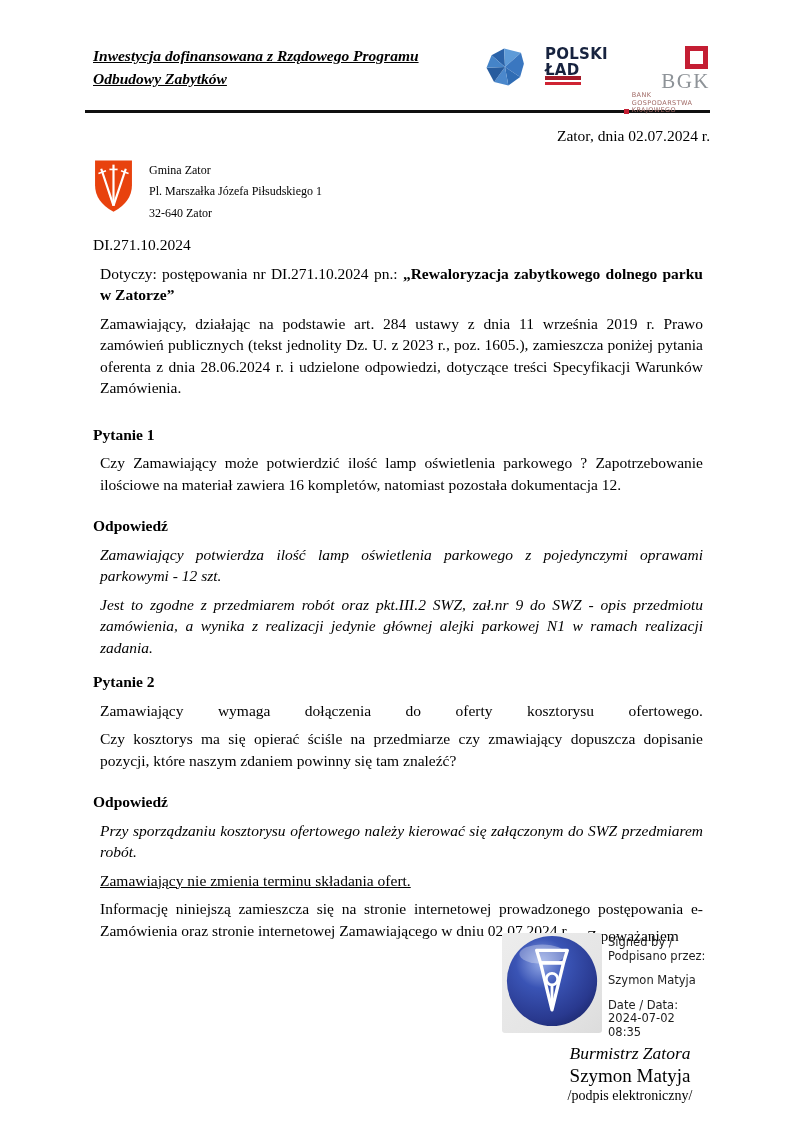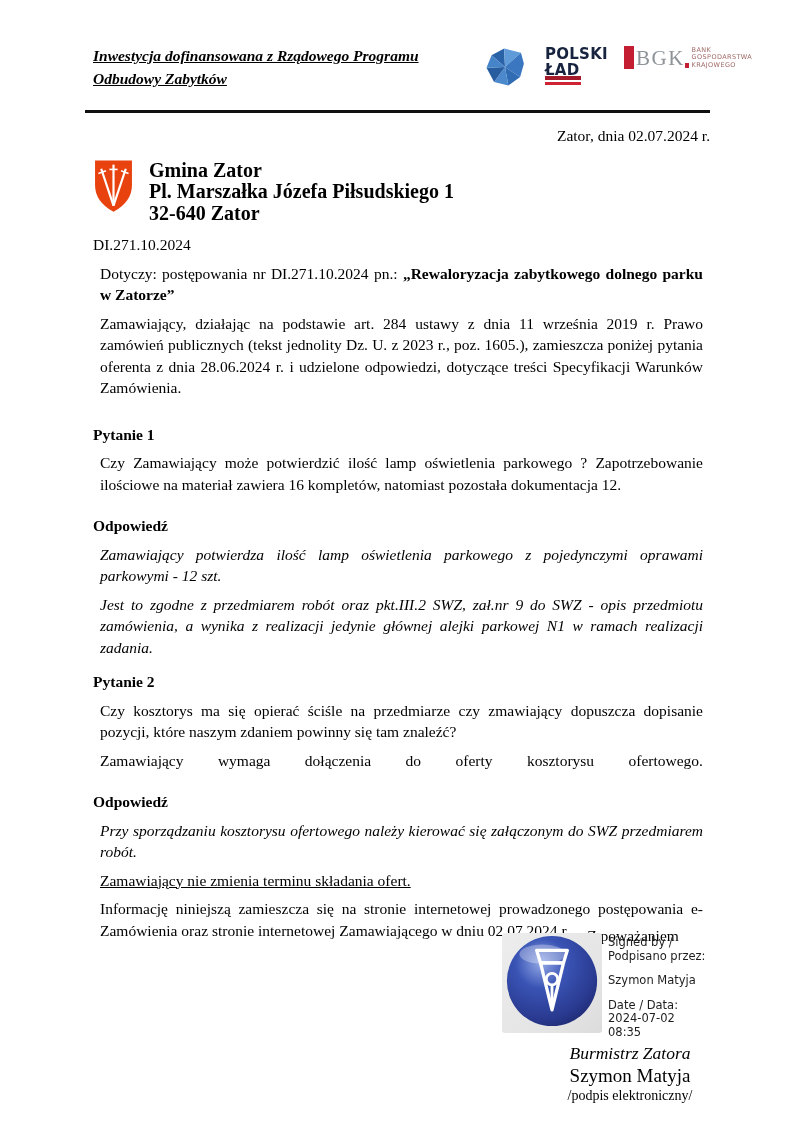--- a/index.html
+++ b/index.html
@@ -12,34 +12,34 @@
   
   .header-row{display:flex;justify-content:space-between;align-items:flex-start;height:62px;}
   .funding-note{
     width:445px;font-size:15.5px;line-height:23px;font-weight:bold;font-style:italic;
     text-decoration:underline;
   }
   .logos{display:flex;gap:16px;align-items:flex-start;margin-top:2px;}
   .lad-logo{display:flex;gap:19px;align-items:flex-start;}
   .lad-text{font-family:"DejaVu Sans",sans-serif;font-weight:bold;color:#17233f;line-height:16px;font-size:15px;letter-spacing:.3px;}
   .lad-flag{height:3px;background:#cf2433;margin-top:2px;border-top:2px solid #fff;box-shadow:0 -4px 0 #a31b2a;}
-  .bgk-logo{width:86px;display:flex;flex-direction:row;align-items:flex-end;}
+  .bgk-logo{width:86px;display:flex;flex-direction:column;align-items:flex-end;}
   .bgk-square{width:13px;height:13px;border:5px solid #c41e33;margin-right:2px;}
   .bgk-name{font-size:21px;letter-spacing:1.5px;color:#8e9398;line-height:22px;margin-top:1px;align-self:flex-end;}
   .bgk-sub-row{display:flex;align-items:flex-end;gap:3px;align-self:flex-end;}
   .bgk-dot{width:5px;height:5px;background:#c41e33;margin-bottom:1px;}
   .bgk-sub{font-size:6.5px;line-height:7.5px;color:#a06a66;letter-spacing:.4px;text-align:left;font-family:"DejaVu Sans",sans-serif;}
 
   .rule{border-bottom:3px solid #101010;margin-top:4px;margin-left:-8px;width:calc(100% + 8px);}
 
   
   .date-line{margin-top:12px;text-align:right;font-size:15.5px;line-height:21.5px;}
   .sender{display:flex;gap:15px;margin-top:12px;align-items:flex-start;}
   .coa{width:41px;height:55px;flex:0 0 auto;}
-  .sender-text{font-weight:bold;font-size:20px;line-height:21.5px;padding-top:1px;}
+  .sender-text{font-weight:normal;font-size:12px;line-height:21.5px;padding-top:1px;}
   .case-number{margin-top:10px;font-size:15.5px;line-height:21.5px;}
 
   
   p.jp{margin:7px;text-align:justify;font-size:15.5px;line-height:21.5px;}
   .subject{margin-top:10px;}
   .subject b{font-weight:bold;}
   .intro{margin-top:9px;}
   .q-label{margin-top:25px;font-weight:bold;font-size:15.5px;line-height:21.5px;}
   .a-label{margin-top:20px;font-weight:bold;font-size:15.5px;line-height:21.5px;}
   .q2-label{margin-top:13px;}
@@ -139,22 +139,22 @@
   <p class="jp intro">Zamawiający, działając na podstawie art. 284 ustawy z dnia 11 września 2019 r. Prawo zamówień publicznych (tekst jednolity Dz. U. z 2023 r., poz. 1605.), zamieszcza poniżej pytania oferenta z dnia 28.06.2024 r. i udzielone odpowiedzi, dotyczące treści Specyfikacji Warunków Zamówienia.</p>
 
   <div class="q-label">Pytanie 1</div>
   <p class="jp">Czy Zamawiający może potwierdzić ilość lamp oświetlenia parkowego ? Zapotrzebowanie ilościowe na materiał zawiera 16 kompletów, natomiast pozostała dokumentacja 12.</p>
 
   <div class="a-label">Odpowiedź</div>
   <p class="jp ans">Zamawiający potwierdza ilość lamp oświetlenia parkowego z pojedynczymi oprawami parkowymi - 12 szt.</p>
   <p class="jp ans">Jest to zgodne z przedmiarem robót oraz pkt.III.2 SWZ, zał.nr 9 do SWZ - opis przedmiotu zamówienia, a wynika z realizacji jedynie głównej alejki parkowej N1 w ramach realizacji zadania.</p>
 
   <div class="q-label q2-label">Pytanie 2</div>
+  <p class="jp stretch">Zamawiający wymaga dołączenia do oferty kosztorysu ofertowego.</p>
   <p class="jp">Czy kosztorys ma się opierać ściśle na przedmiarze czy zmawiający dopuszcza dopisanie pozycji, które naszym zdaniem powinny się tam znaleźć?</p>
-  <p class="jp stretch">Zamawiający wymaga dołączenia do oferty kosztorysu ofertowego.</p>
 
   <div class="a-label">Odpowiedź</div>
   <p class="jp ans">Przy sporządzaniu kosztorysu ofertowego należy kierować się załączonym do SWZ przedmiarem robót.</p>
 
   <p class="jp no-change">Zamawiający nie zmienia terminu składania ofert.</p>
 
   <p class="jp publication">Informację niniejszą zamieszcza się na stronie internetowej prowadzonego postępowania e-Zamówienia oraz stronie internetowej Zamawiającego w dniu 02.07.2024 r.</p>
 
 </div>
 

